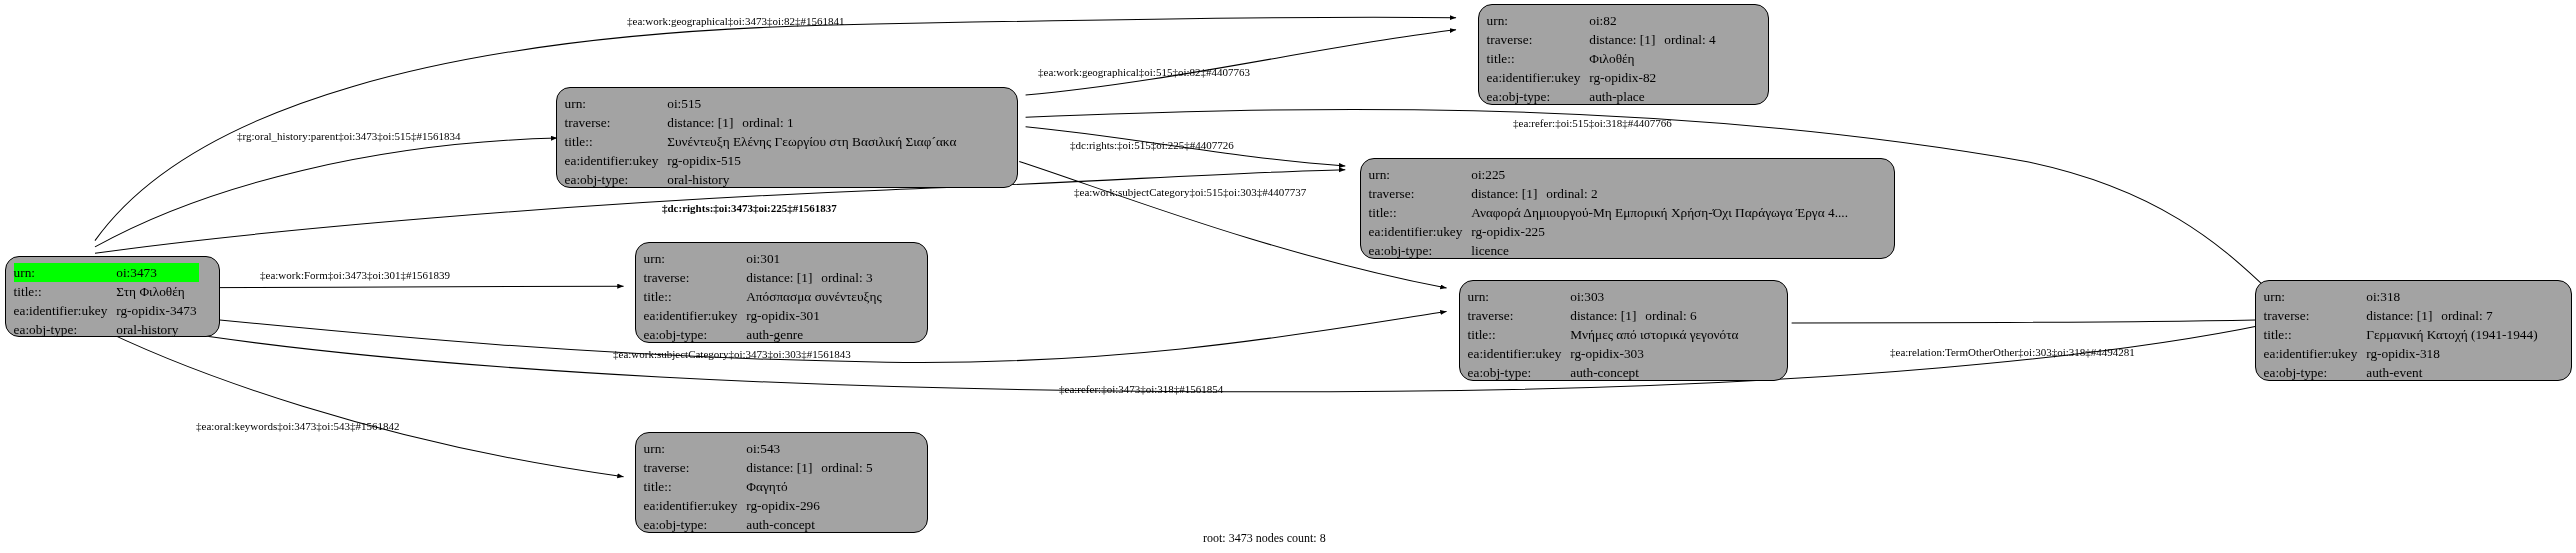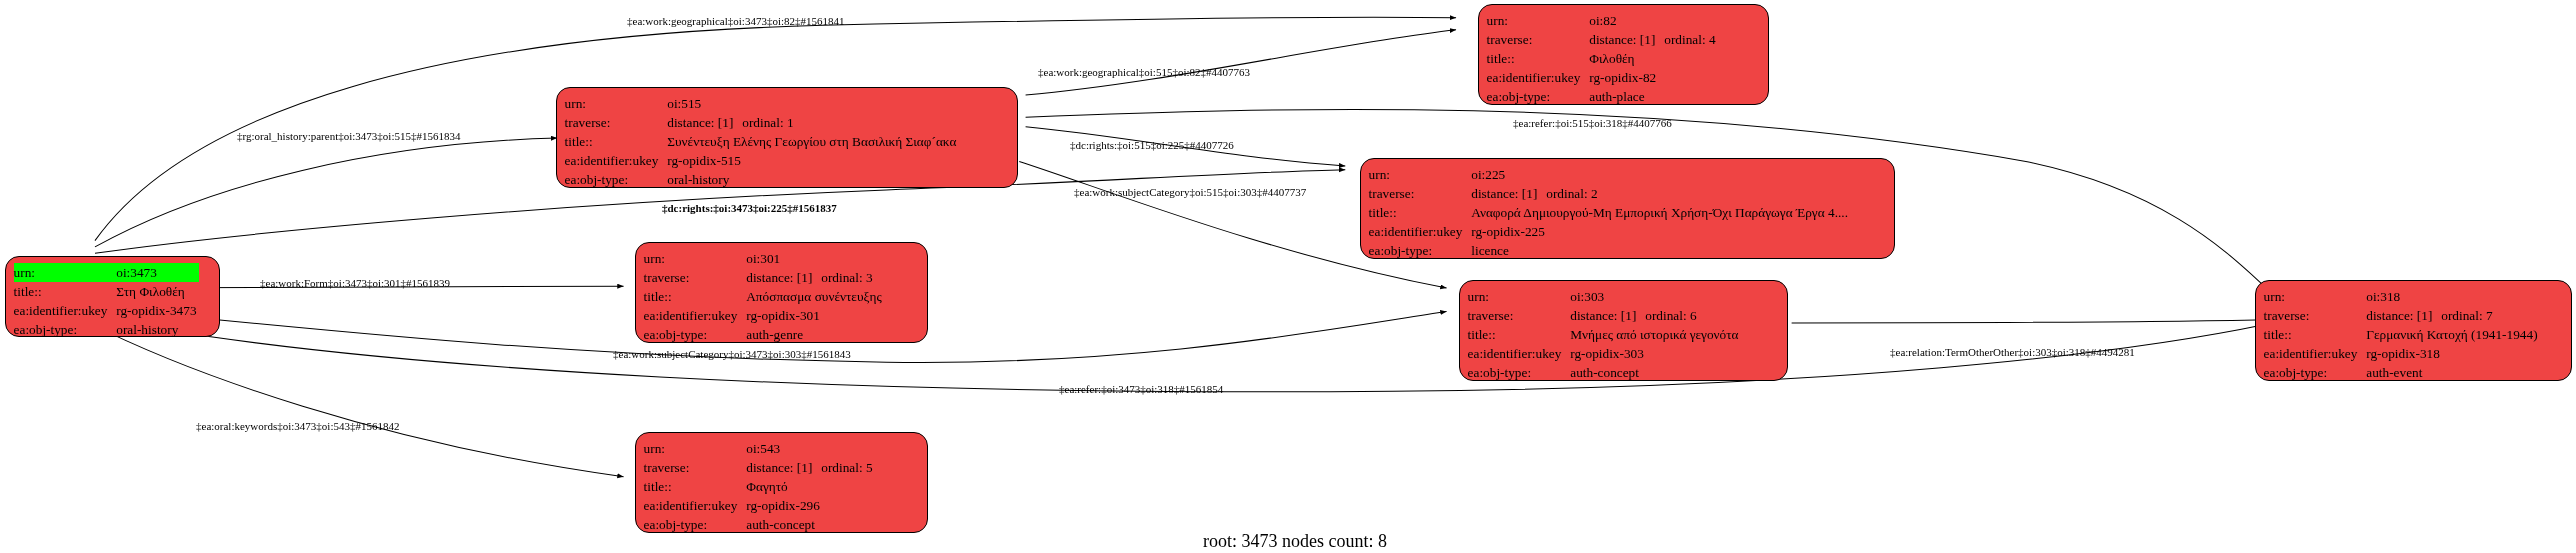--- a/index.html
+++ b/index.html
@@ -1,27 +1,27 @@
 <!DOCTYPE html>
 <html style="font-size:10px"><head>
 <meta charset="utf-8">
 <style>
   html,body{margin:0;padding:0;background:#ffffff;}
   body{font-family:"Liberation Serif","DejaVu Serif",serif;color:#000;}
   #canvas{position:relative;width:2576px;height:554px;background:#fff;overflow:hidden;}
   svg#edges{position:absolute;left:0;top:0;width:2576px;height:554px;pointer-events:none;}
-  .node{position:absolute;border:1px solid #000;border-radius:14px;background:#ef4444;box-sizing:border-box;}
+  .node{position:absolute;border:1px solid #000;border-radius:14px;background:#a3a3a3;box-sizing:border-box;}
   .node table{border-collapse:collapse;margin:5.7px 7.6px;}
   .node td{font-size:13.3px;line-height:19px;white-space:nowrap;padding:0;vertical-align:top;}
   .node td.k{padding-right:8.9px;}
   .node td.v{padding-right:2.5px;}
   .node .hl{background:#00ff00;}
   .trv .d{display:inline-block;min-width:75px;}
   .elabel{position:absolute;font-size:11px;line-height:15px;white-space:nowrap;color:#000;}
-  .footer{position:absolute;font-size:18px;white-space:nowrap;color:#000;}
+  .footer{position:absolute;font-size:12px;white-space:nowrap;color:#000;}
 </style>
 </head>
 <body>
 
 <div id="canvas">
 
   <svg id="edges" viewBox="0 0 4069 875">
     <defs>
       <marker id="arrow" markerWidth="12" markerHeight="12" refX="10" refY="4" orient="auto" markerUnits="userSpaceOnUse">
         <path d="M0,0 L10,4 L0,8 z" fill="#000"></path>
@@ -265,21 +265,21 @@
       </table>
   </div>
 
   <div class="elabel" style="left:627px;top:14px;">‡ea:work:geographical‡oi:3473‡oi:82‡#1561841</div>
   <div class="elabel" style="left:1038px;top:65px;">‡ea:work:geographical‡oi:515‡oi:82‡#4407763</div>
   <div class="elabel" style="left:237px;top:129px;">‡rg:oral_history:parent‡oi:3473‡oi:515‡#1561834</div>
   <div class="elabel" style="left:1070px;top:138px;">‡dc:rights:‡oi:515‡oi:225‡#4407726</div>
   <div class="elabel" style="left:1513px;top:116px;">‡ea:refer:‡oi:515‡oi:318‡#4407766</div>
   <div class="elabel" style="left:1074px;top:185px;text-align:right;">‡ea:work:subjectCategory‡oi:515‡oi:303‡#4407737</div>
   <div class="elabel" style="left:662px;top:201px;font-weight:bold;">‡dc:rights:‡oi:3473‡oi:225‡#1561837</div>
-  <div class="elabel" style="left:260px;top:276px;">‡ea:work:Form‡oi:3473‡oi:301‡#1561839</div>
+  <div class="elabel" style="left:260px;top:268px;">‡ea:work:Form‡oi:3473‡oi:301‡#1561839</div>
   <div class="elabel" style="left:613px;top:347px;font-family:Liberation Serif, serif;">‡ea:work:subjectCategory‡oi:3473‡oi:303‡#1561843</div>
   <div class="elabel" style="left:1059px;top:382px;">‡ea:refer:‡oi:3473‡oi:318‡#1561854</div>
   <div class="elabel" style="left:1890px;top:317px;margin-top:28px;">‡ea:relation:TermOtherOther‡oi:303‡oi:318‡#4494281</div>
   <div class="elabel" style="left:196px;top:419px;">‡ea:oral:keywords‡oi:3473‡oi:543‡#1561842</div>
 
   <div class="footer" style="left:1203px;top:531px;">root: 3473 nodes count: 8</div>
 
 </div>
 
 

